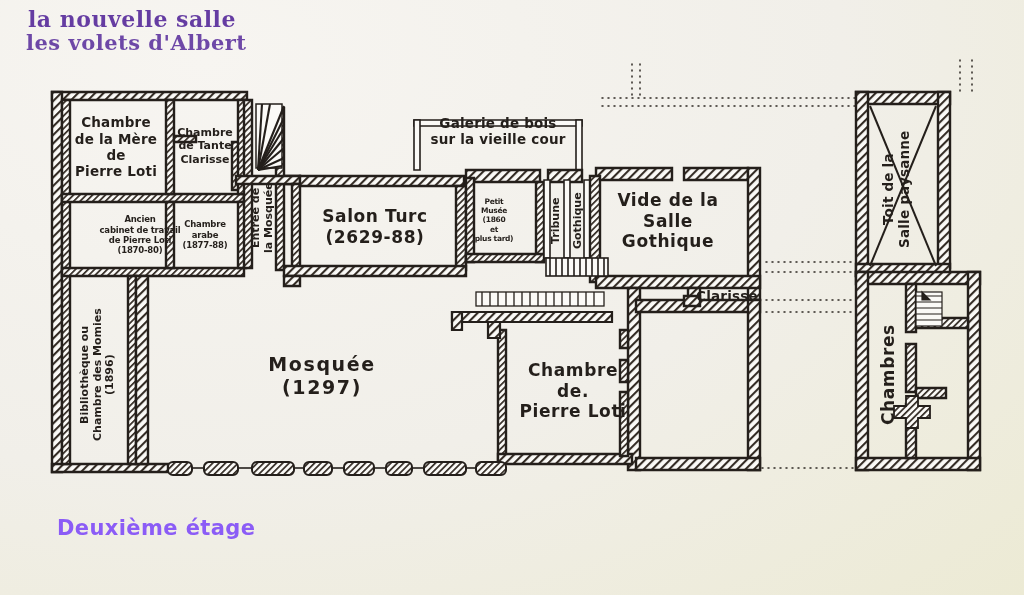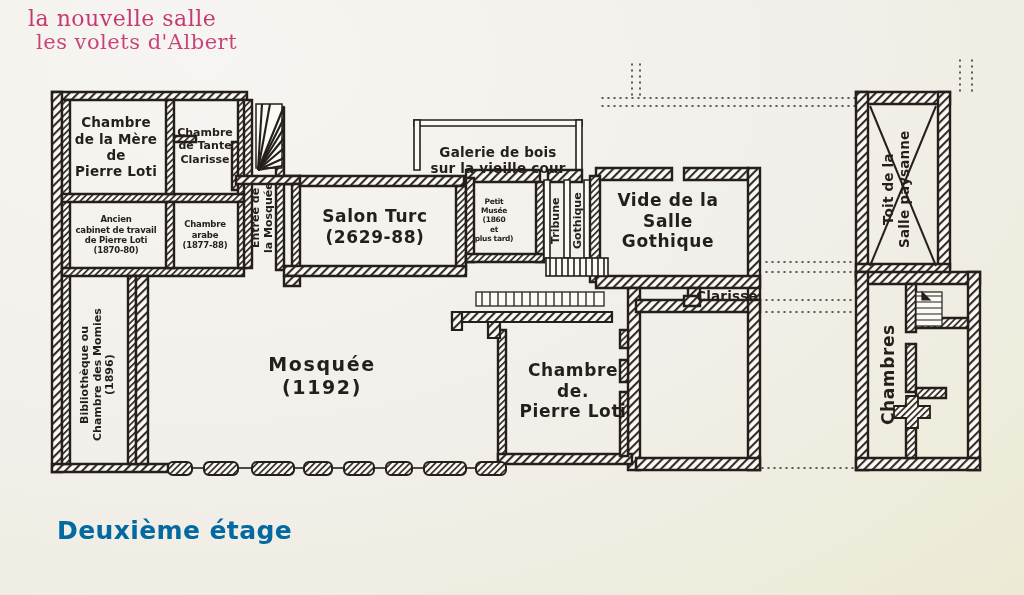--- a/index.html
+++ b/index.html
@@ -11,28 +11,28 @@
   }
   
   #paper{
     position:absolute;inset:0;
     background:
       radial-gradient(ellipse at 20% 10%, #f7f5f1 0%, #f1efe9 55%, #ecead4 100%),
       #f2f0ea;
   }
   
   .bleed{
-    position:absolute;color:#be185d;font-weight:normal;
+    position:absolute;color:#4c1d95;font-weight:bold;
     letter-spacing:.5px;user-select:none;pointer-events:none;
     font-family:"DejaVu Serif","Liberation Serif",serif;
   }
   #plan{position:absolute;left:0;top:0;width:1024px;height:595px;}
   .caption{
     position:absolute;left:57px;top:516px;
-    font-size:25px;font-weight:bold;color:#0369a1;
+    font-size:21px;font-weight:bold;color:#8b5cf6;
     letter-spacing:.4px;
     font-family:"DejaVu Sans","Liberation Sans",sans-serif;
   }
   
   .lbl{
     position:absolute;color:#241f1b;
     font-family:"DejaVu Sans","Liberation Sans",sans-serif;
     font-weight:bold;text-align:center;line-height:1.22;
     white-space:pre-line;user-select:none;
   }
@@ -43,21 +43,21 @@
   .t-sm{font-size:11px;letter-spacing:0px;}
   .t-xs{font-size:8.5px;letter-spacing:-.2px;}
   .t-tiny{font-size:7.5px;letter-spacing:-.3px;}
 </style>
 </head>
 <body>
 
 <div id="paper"></div>
 
 <div class="bleed" style="left:28px;top:6px;font-size:22px;opacity:.85;">la nouvelle salle</div>
-<div class="bleed" style="left:26px;top:30px;font-size:21px;opacity:.8;margin-left:10px;">les volets d'Albert</div>
+<div class="bleed" style="left:26px;top:30px;font-size:21px;opacity:.8;">les volets d'Albert</div>
 
 <svg id="plan" viewBox="0 0 1024 595">
   <defs>
 
     <pattern id="hatch" width="6" height="6" patternUnits="userSpaceOnUse" patternTransform="rotate(45)">
       <rect width="6" height="6" fill="#fbfaf7"></rect>
       <rect width="2.1" height="6" fill="#342c25"></rect>
     </pattern>
     <pattern id="hatchFine" width="4.5" height="4.5" patternUnits="userSpaceOnUse" patternTransform="rotate(45)">
       <rect width="4.5" height="4.5" fill="#fbfaf7"></rect>
@@ -244,47 +244,47 @@
 </svg>
 
 <div id="labels">
     <div class="lbl t-md" style="left: 66px; top: 106px; width: 100px; height: 82px; display: flex; align-items: center; justify-content: center;">Chambre
 de la Mère
 de
 Pierre Loti</div>
     <div class="lbl t-sm" style="left: 172px; top: 114px; width: 66px; height: 64px; display: flex; align-items: center; justify-content: center;">Chambre
 de Tante
 Clarisse</div>
-    <div class="lbl t-xs" style="left: 66px; top: 206px; width: 100px; height: 58px; display: flex; align-items: center; justify-content: center;">Ancien
+    <div class="lbl t-xs" style="left: 66px; top: 206px; width: 100px; height: 58px; display: flex; align-items: center; justify-content: center; padding-left: 24px;">Ancien
 cabinet de travail
 de Pierre Loti
 (1870-80)</div>
     <div class="lbl t-xs" style="left: 172px; top: 210px; width: 66px; height: 50px; display: flex; align-items: center; justify-content: center;">Chambre
 arabe
 (1877-88)</div>
     <div class="lbl t-sm vert" style="left: 72px; top: 280px; width: 52px; height: 190px; display: flex; align-items: center; justify-content: center;">Bibliothèque ou
 Chambre des Momies
 (1896)</div>
     <div class="lbl t-sm vert" style="left: 250px; top: 172px; width: 26px; height: 92px; display: flex; align-items: center; justify-content: center;">Entrée de
 la Mosquée</div>
     <div class="lbl t-lg" style="left: 300px; top: 200px; width: 150px; height: 54px; display: flex; align-items: center; justify-content: center;">Salon Turc
 (2629-88)</div>
-    <div class="lbl t-md" style="left: 418px; top: 140px; width: 160px; height: 40px; display: flex; align-items: center; justify-content: center;">Galerie de bois
+    <div class="lbl t-md" style="left: 418px; top: 111px; width: 160px; height: 40px; display: flex; align-items: center; justify-content: center;">Galerie de bois
 sur la vieille cour</div>
     <div class="lbl t-tiny" style="left: 472px; top: 186px; width: 44px; height: 68px; display: flex; align-items: center; justify-content: center;">Petit Musée
 (1860
 et
 plus tard)</div>
     <div class="lbl t-sm vert" style="left: 548px; top: 188px; width: 16px; height: 66px; display: flex; align-items: center; justify-content: center;">Tribune</div>
     <div class="lbl t-sm vert" style="left: 570px; top: 188px; width: 16px; height: 66px; display: flex; align-items: center; justify-content: center;">Gothique</div>
     <div class="lbl t-lg" style="left: 596px; top: 194px; width: 144px; height: 54px; display: flex; align-items: center; justify-content: center;">Vide de la
 Salle Gothique</div>
     <div class="lbl t-md" style="left: 696px; top: 286px; width: 62px; height: 20px; display: flex; align-items: center; justify-content: center;">Clarisse</div>
     <div class="lbl t-xl" style="left: 248px; top: 346px; width: 148px; height: 60px; display: flex; align-items: center; justify-content: center;">Mosquée
-(1192)</div>
+(1297)</div>
     <div class="lbl t-lg" style="left: 514px; top: 348px; width: 118px; height: 86px; display: flex; align-items: center; justify-content: center;">Chambre
 de.
 Pierre Loti</div>
     <div class="lbl t-md vert" style="left: 872px; top: 108px; width: 50px; height: 162px; display: flex; align-items: center; justify-content: center;">Toit de la
 Salle paysanne</div>
     <div class="lbl t-lg vert" style="left: 876px; top: 300px; width: 26px; height: 150px; display: flex; align-items: center; justify-content: center;">Chambres</div>
   </div>
 
 <div class="caption">Deuxième étage</div>
 

